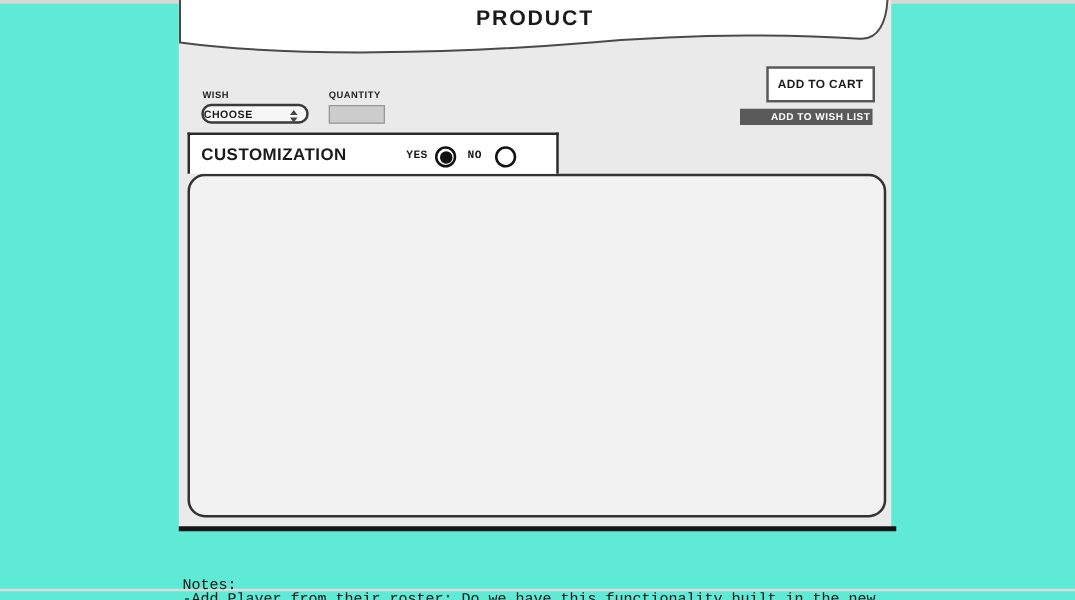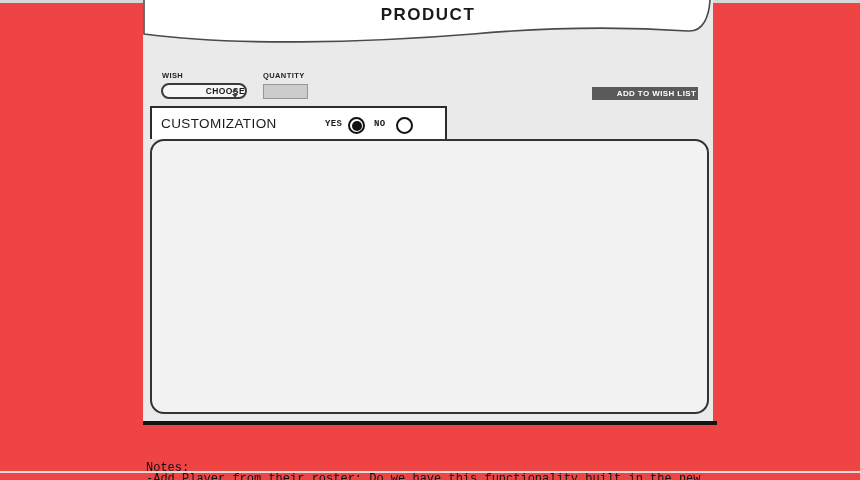--- a/index.html
+++ b/index.html
@@ -1,52 +1,52 @@
 <!DOCTYPE html>
 <html><head>
 <meta charset="utf-8">
 <style>
   html,body{margin:0;padding:0;background:#fff;}
-  #app{position:relative;width:860px;height:480px;overflow:hidden;background:#ef4444;
+  #app{position:relative;width:860px;height:480px;overflow:hidden;background:#5eead4;
        font-family:"Liberation Sans",sans-serif;color:#1a1a1a;}
   .abs{position:absolute;box-sizing:border-box;}
 
   
   .top-strip{left:0;top:0;width:860px;height:3px;background:#d8d8d8;}
   .bottom-strip{left:0;top:471px;width:860px;height:2px;background:#dcdcdc;}
 
   
   .content-col{left:143px;top:0;width:570px;height:423px;background:#eaeaea;}
   .header-wave{left:143px;top:-1px;width:570px;height:50px;}
   .product-title{left:143px;top:5px;width:570px;text-align:center;
        font-size:17px;font-weight:bold;letter-spacing:1.5px;}
 
   
   .mini-label{font-size:7.5px;font-weight:bold;letter-spacing:.4px;color:#222;}
   .size-select{left:161px;top:83px;width:86px;height:16px;border:2px solid #3a3a3a;
        border-radius:9px;background:#f7f7f7;display:flex;align-items:center;
-       justify-content:flex-end;font-size:8.5px;font-weight:bold;letter-spacing:.4px;cursor:default;}
+       justify-content:flex-start;font-size:8.5px;font-weight:bold;letter-spacing:.4px;cursor:default;}
   .stepper{position:absolute;right:7px;top:3px;display:flex;flex-direction:column;align-items:center;}
   .tri-up{width:0;height:0;border-left:3.5px solid transparent;border-right:3.5px solid transparent;
        border-bottom:4px solid #444;margin-bottom:1.5px;}
   .tri-down{width:0;height:0;border-left:3.5px solid transparent;border-right:3.5px solid transparent;
        border-top:4px solid #444;}
   .qty-input{left:263px;top:84px;width:45px;height:15px;background:#ccc;
        border:1.5px solid #979797;padding:0 3px;font-size:9px;}
   .cart-btn{left:613px;top:53px;width:87px;height:29px;background:#fff;border:2px solid #585858;
        font-size:9.5px;font-weight:bold;display:flex;align-items:center;justify-content:center;
        letter-spacing:.3px;cursor:pointer;}
   .wish-btn{left:592px;top:87px;width:106px;height:13px;background:#5a5a5a;color:#fff;
        font-size:8px;font-weight:bold;display:flex;align-items:center;justify-content:center;
        letter-spacing:.4px;cursor:pointer;padding-left:23px;}
 
   
   .cust-tab{left:150px;top:106px;width:297px;height:33px;background:#fff;
        border:2px solid #2b2b2b;border-bottom:none;z-index:2;}
-  .cust-tab-title{position:absolute;left:9px;top:8px;font-size:13.5px;font-weight:normal;letter-spacing:.4px;}
+  .cust-tab-title{position:absolute;left:9px;top:8px;font-size:13.5px;font-weight:bold;letter-spacing:.4px;}
   .yn-label{position:absolute;top:11px;font-size:9px;font-weight:bold;letter-spacing:.3px;font-family:Liberation Mono, monospace;}
   .main-panel{left:150px;top:139px;width:559px;height:275px;background:#f2f2f2;
        border:2px solid #333;border-radius:14px;z-index:1;}
 
   .radio{width:13px;height:13px;border:2px solid #111;border-radius:50%;background:#fff;
        position:absolute;cursor:pointer;}
   .radio.on::after{content:"";position:absolute;left:1.5px;top:1.5px;right:1.5px;bottom:1.5px;
        background:#111;border-radius:50%;}
 
   .style-heading{left:158px;top:144px;font-size:11.5px;font-weight:bold;}
@@ -102,20 +102,21 @@
   <div class="abs mini-label" style="left:162px;top:71px;">WISH</div>
   <div class="abs size-select">
     <span>CHOOSE</span>
     <span class="stepper">
       <span class="tri-up"></span>
         <span class="tri-down"></span>
     </span>
   </div>
   <div class="abs mini-label" style="left:263px;top:71px;text-align:right;">QUANTITY</div>
   <input class="abs qty-input" value="" style="">
+  <div class="abs cart-btn">ADD TO CART</div>
   <div class="abs wish-btn">ADD TO WISH LIST</div>
 
   <div class="abs cust-tab">
     <div class="cust-tab-title">CUSTOMIZATION</div>
     <div class="yn-label" style="left:173px;">YES</div>
     <div class="radio on" style="left:196px;top:9px;"></div>
     <div class="yn-label" style="left:222px;">NO</div>
     <div class="radio" style="left:244px;top:9px;"></div>
   </div>
 

